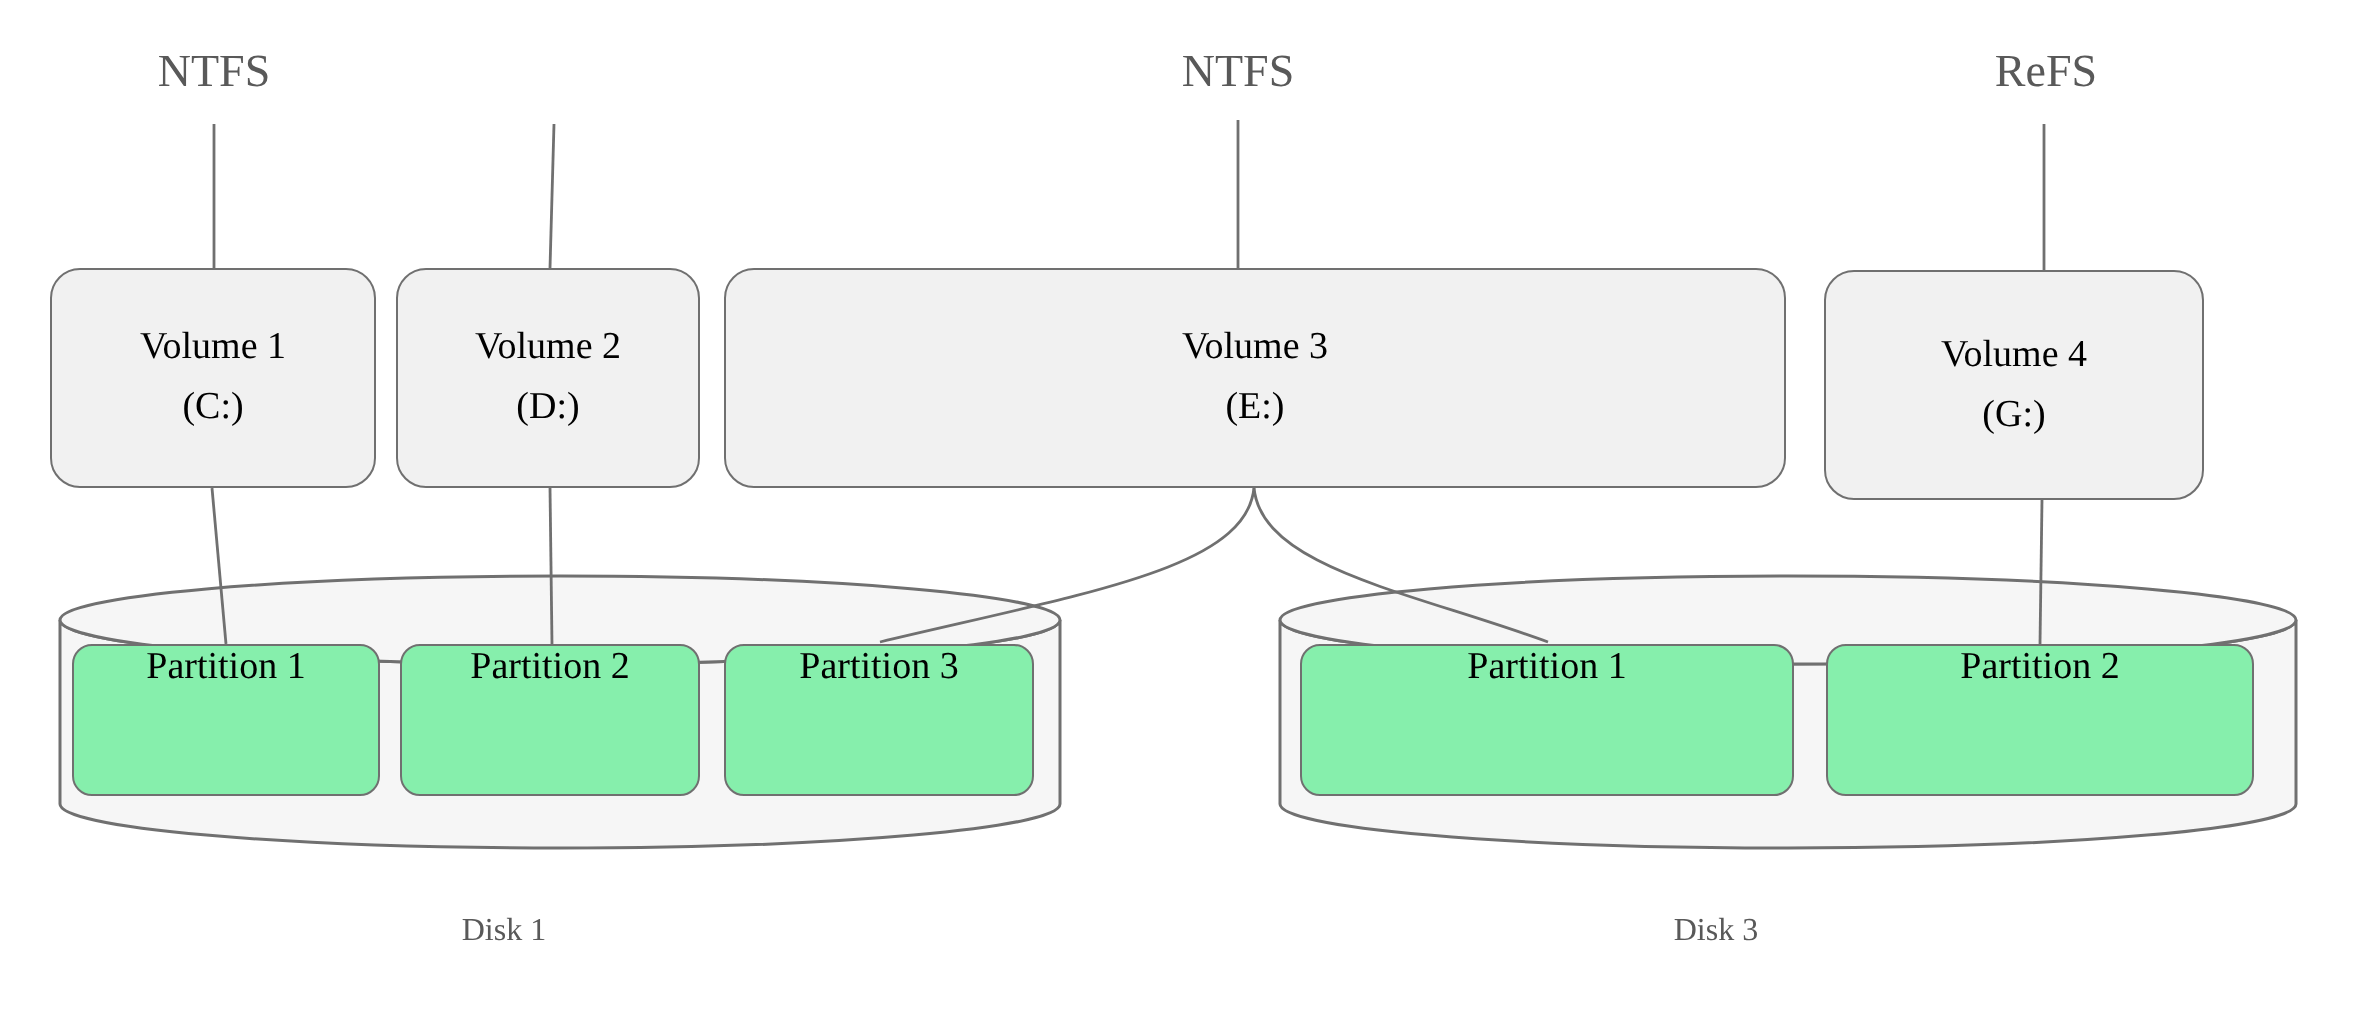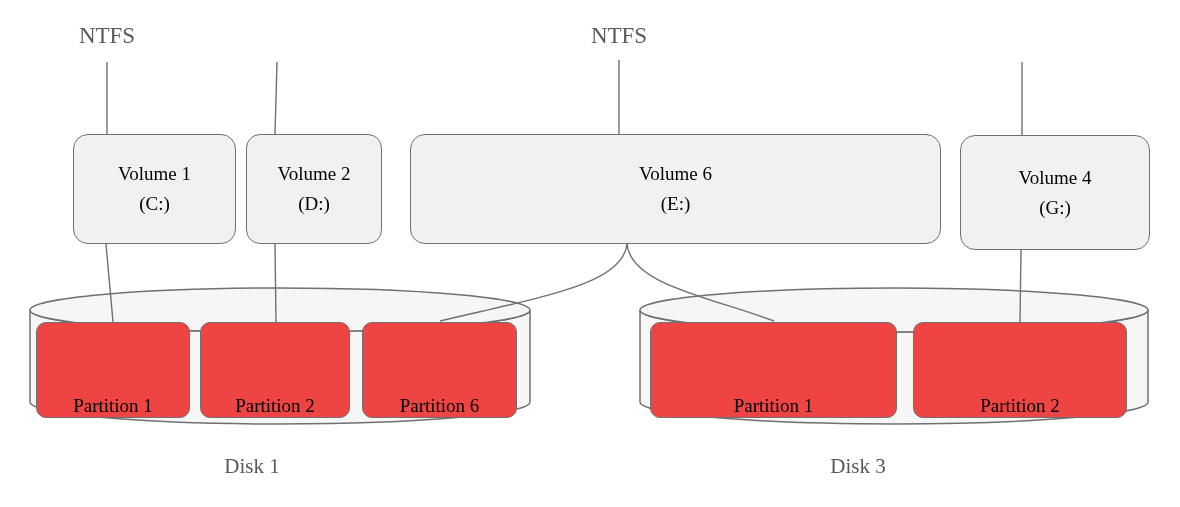--- a/index.html
+++ b/index.html
@@ -36,51 +36,50 @@
     border-radius: 15px;
     display: flex;
     flex-direction: column;
     align-items: center;
     justify-content: center;
     font-size: 19px;
     line-height: 30px;
     color: #000000;
     text-align: center;
     z-index: 2;
-    margin-left: 48px;
   }
   .partition {
     position: absolute;
     box-sizing: border-box;
     top: 322px;
-    height: 96px;
-    background: #ef4444;
+    height: 76px;
+    background: #86efac;
     border: 1.5px solid #707070;
     border-radius: 10px;
     display: flex;
-    align-items: flex-end;
+    align-items: flex-start;
     justify-content: center;
     font-size: 19px;
     color: #000000;
     text-align: center;
     z-index: 2;
   }
   .disk-label {
     position: absolute;
     top: 452px;
     width: 170px;
     text-align: center;
-    font-size: 21px;
+    font-size: 16px;
     line-height: 28px;
     color: #595959;
     z-index: 2;
     white-space: nowrap;
   }
   .v1 { left: 25px;  top: 134px; width: 163px; height: 110px; }
-  .v2 { left: 198px; top: 134px; width: 136px; height: 110px; border-radius: 14px; }
+  .v2 { left: 198px; top: 134px; width: 152px; height: 110px; }
   .v3 { left: 362px; top: 134px; width: 531px; height: 110px; }
   .v4 { left: 912px; top: 135px; width: 190px; height: 115px; }
   .d1p1 { left: 36px;  width: 154px; }
   .d1p2 { left: 200px; width: 150px; }
   .d1p3 { left: 362px; width: 155px; }
   .d2p1 { left: 650px; width: 247px; }
   .d2p2 { left: 913px; width: 214px; }
   .fs1 { left: 37px; }
   .fs2 { left: 207px; }
   .fs3 { left: 549px; }
@@ -112,46 +111,47 @@
 
     <path d="M 106 244 L 113 322" fill="none" stroke="#707070" stroke-width="1.4"></path>
     <path d="M 275 244 L 276 322" fill="none" stroke="#707070" stroke-width="1.4"></path>
     <path d="M 627 244 C 623 284 545 296 440 321" fill="none" stroke="#707070" stroke-width="1.4"></path>
     <path d="M 627 244 C 631 284 706 296 774 321" fill="none" stroke="#707070" stroke-width="1.4"></path>
     <path d="M 1021 250 L 1020 322" fill="none" stroke="#707070" stroke-width="1.4"></path>
   </svg>
 
   <div class="fs-label fs1">NTFS</div>
   <div class="fs-label fs3">NTFS</div>
+  <div class="fs-label fs4">ReFS</div>
 
   <div class="volume v1">
     <span>Volume 1</span>
     <span>(C:)</span>
   </div>
   <div class="volume v2">
     <span>Volume 2</span>
     <span>(D:)</span>
   </div>
   <div class="volume v3">
-    <span>Volume 6</span>
+    <span>Volume 3</span>
     <span>(E:)</span>
   </div>
   <div class="volume v4">
     <span>Volume 4</span>
     <span>(G:)</span>
   </div>
 
   <div class="partition d1p1">
     <span>Partition 1</span>
   </div>
   <div class="partition d1p2">
     <span>Partition 2</span>
   </div>
   <div class="partition d1p3">
-    <span>Partition 6</span>
+    <span>Partition 3</span>
   </div>
 
   <div class="partition d2p1">
     <span>Partition 1</span>
   </div>
   <div class="partition d2p2">
     <span>Partition 2</span>
   </div>
 
   <div class="disk-label dl1">Disk 1</div>

